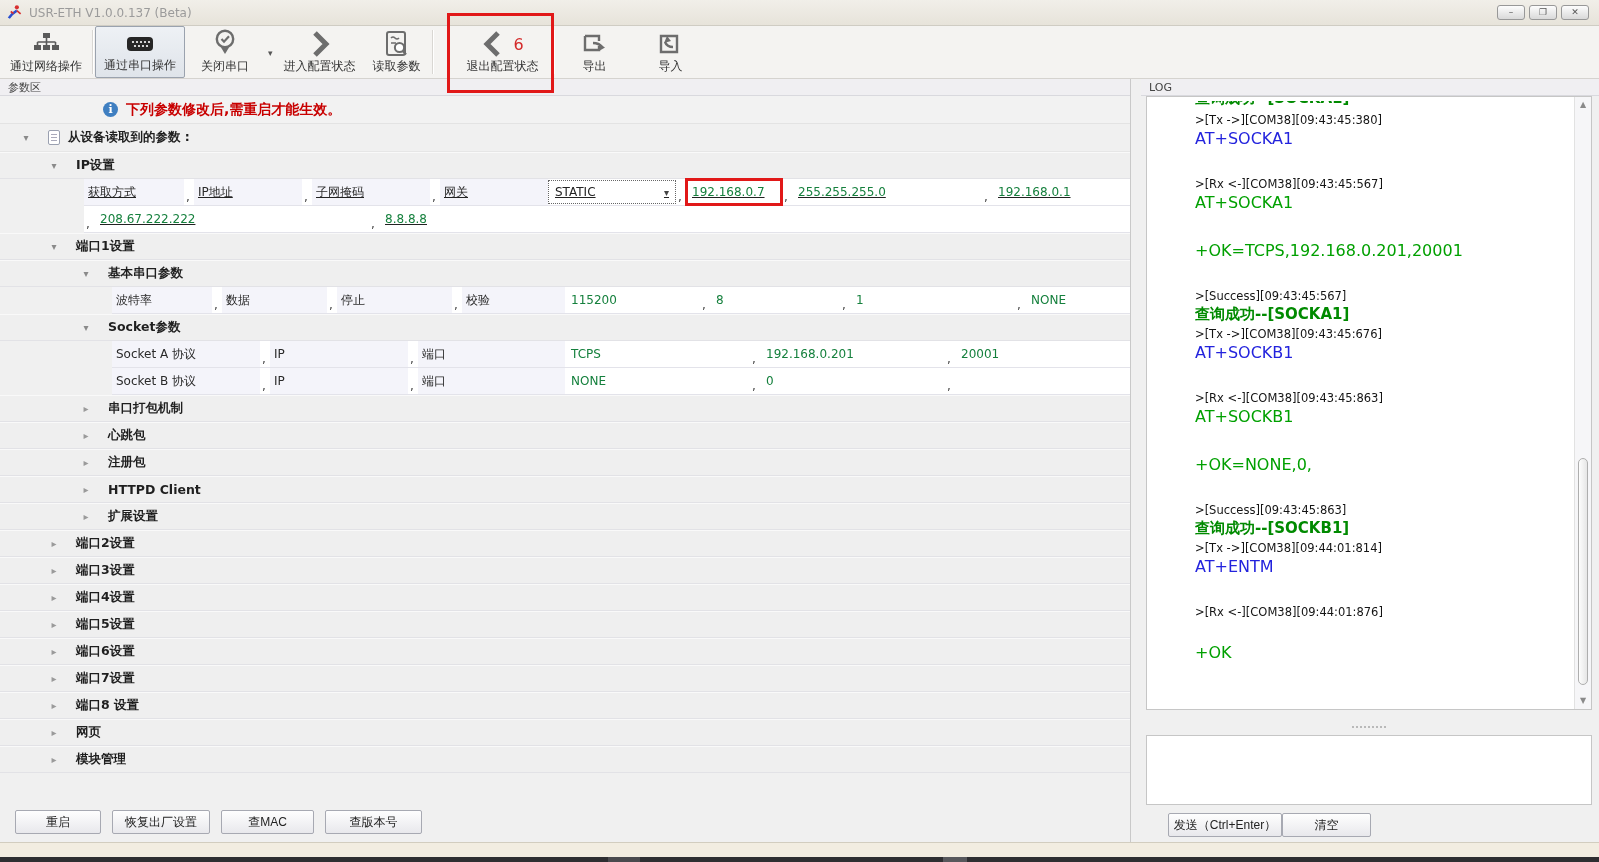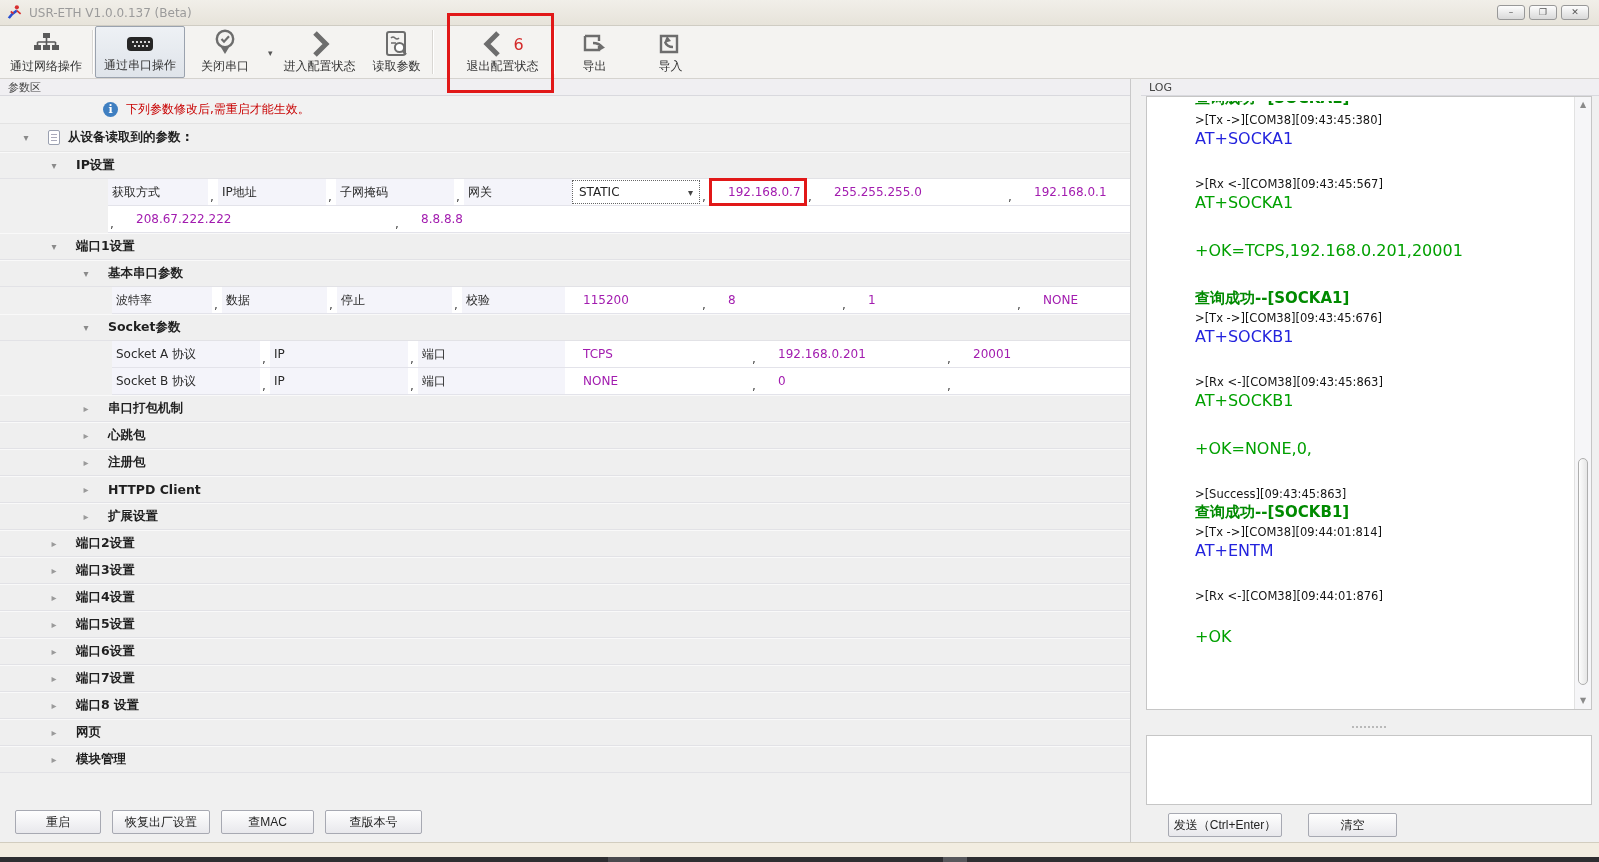--- a/index.html
+++ b/index.html
@@ -38,37 +38,37 @@
   .band-right{left:1141px;right:0;}
   .v-splitter{position:absolute;left:1130px;top:79px;width:11px;bottom:20px;background:#f0f0f0;
     border-left:1px solid #c9c9c9;}
   
   .param-area{position:absolute;left:0;top:96px;width:1130px;height:712px;background:#f0f0f0;
     border-right:0;}
   .notice-row{height:28px;display:flex;align-items:center;padding-left:103px;background:#f2f2f2;
     border-bottom:1px solid #e3e3e3;}
   .info-icon{width:15px;height:15px;border-radius:50%;background:#3f7fc1;color:#fff;font-size:11px;
     font-weight:bold;text-align:center;line-height:15px;margin-right:8px;font-family:"DejaVu Serif",serif;}
-  .notice-text{color:#c80000;font-weight:normal;font-size:12px;}
+  .notice-text{color:#c80000;font-weight:bold;font-size:14px;}
   .root-row{height:28px;display:flex;align-items:center;border-bottom:1px solid #e6e6e6;}
   .doc-icon{width:12px;height:15px;border:1px solid #9aa0b0;border-radius:2px;background:#fff;margin:0 8px 0 0;
     position:relative;}
   .doc-icon::before{content:"";position:absolute;left:2px;top:3px;right:2px;height:1px;background:#aab;box-shadow:0 3px 0 #aab,0 6px 0 #aab;}
   .tree-row{height:27px;display:flex;align-items:center;border-top:1px solid #f9f9f9;
     border-bottom:1px solid #e2e2e6;background:#efefef;}
   .tree-title{font-weight:bold;font-size:12.5px;color:#1f1f1f;}
   .arrow{width:12px;text-align:center;color:#8a8a8a;font-size:10px;margin-right:16px;}
   .arrow.collapsed{color:#9a9a9a;}
   .ind0{padding-left:20px;} .ind1{padding-left:48px;} .ind2{padding-left:80px;}
   
   .prow{height:27px;display:flex;align-items:stretch;background:#fff;border-bottom:1px solid #e3e3ea;}
-  .prow.m96{margin-left:108px;} .prow.m112{margin-left:112px;}
+  .prow.m96{margin-left:84px;text-decoration:underline;} .prow.m112{margin-left:112px;}
   .pcell{display:flex;align-items:center;font-size:12px;color:#2a2a2a;overflow:hidden;white-space:nowrap;}
   .lbl{background:#f4f4fa;padding-left:4px;}
-  .val{padding-left:18px;color:#a21caf;}
+  .val{padding-left:6px;color:#15803d;}
   .comma{width:10px;position:relative;}
   .comma::after{content:",";position:absolute;left:2px;bottom:1px;color:#444;}
   .dd{width:128px;margin:1px 0;border:1px dotted #666;background:#fff;display:flex;
     align-items:center;justify-content:space-between;padding:0 6px;}
   .dd .caret-down::after{font-size:10px;color:#444;}
   .cell-red{outline:3px solid #e11818;outline-offset:-2px;z-index:5;}
   
   .param-buttons{position:absolute;left:15px;top:810px;display:flex;gap:11px;}
   .btn{height:24px;background:linear-gradient(#fefefe,#e8e8ec);border:1px solid #a7a9b2;
     border-radius:2px;font-size:12px;color:#222;display:flex;align-items:center;justify-content:center;}
@@ -87,21 +87,21 @@
   
   .log-scroll{position:absolute;right:0;top:0;width:17px;bottom:0;background:#f6f6f8;border-left:1px solid #e2e2e2;}
   .sc-arrow{position:absolute;left:0;width:100%;height:16px;color:#8a8a8a;font-size:8px;text-align:center;line-height:16px;}
   .sc-up{top:0;} .sc-dn{bottom:0;}
   .sc-thumb{position:absolute;left:3px;width:10px;top:59%;height:37%;border:1px solid #aeaeae;
     border-radius:6px;background:linear-gradient(90deg,#fdfdfd,#e6e6e6);}
   .log-splitter{position:absolute;left:5px;right:7px;top:626px;height:12px;display:flex;align-items:center;justify-content:center;}
   .split-dots{width:34px;height:4px;border-top:2px dotted #b9b9b9;}
   .log-input{position:absolute;left:5px;right:7px;top:639px;height:70px;background:#fff;
     border:1px solid #c6c6c6;resize:none;font-family:inherit;}
-  .log-buttons{position:absolute;left:27px;top:717px;display:flex;gap:26px;}
+  .log-buttons{position:absolute;left:27px;top:717px;display:flex;gap:0;}
   
   .anno{position:absolute;border:3px solid #e11818;z-index:50;pointer-events:none;}
   .anno-toolbar{left:447px;top:13px;width:107px;height:80px;}
   
   .strip-beige{position:absolute;left:0;right:0;top:842px;height:15px;background:#f2ede1;border-top:1px solid #d2cdbf;}
   .strip-dark{position:absolute;left:0;right:0;top:857px;height:5px;
     background:linear-gradient(90deg,#2e2e31 0 38%,#4a4a4e 38% 40%,#2e2e31 40% 59%,#58585c 59% 60.5%,#2e2e31 60.5% 100%);}
   svg{display:block;}
 </style>
 </head>
@@ -393,20 +393,21 @@
   <div class="log-view">
     <div class="log-text">
       <div class="l-clip">
           <span>查询成功--[SOCKA1]</span>
         </div>
       <div class="l-meta">&gt;[Tx -&gt;][COM38][09:43:45:380]</div>
       <div class="l-tx">AT+SOCKA1</div>
       <div class="l-meta">&gt;[Rx &lt;-][COM38][09:43:45:567]</div>
       <div class="l-rx">AT+SOCKA1</div>
       <div class="l-rx">+OK=TCPS,192.168.0.201,20001</div>
+      <div class="l-meta">&gt;[Success][09:43:45:567]</div>
       <div class="l-success">查询成功--[SOCKA1]</div>
       <div class="l-meta">&gt;[Tx -&gt;][COM38][09:43:45:676]</div>
       <div class="l-tx">AT+SOCKB1</div>
       <div class="l-meta">&gt;[Rx &lt;-][COM38][09:43:45:863]</div>
       <div class="l-rx">AT+SOCKB1</div>
       <div class="l-rx">+OK=NONE,0,</div>
       <div class="l-meta">&gt;[Success][09:43:45:863]</div>
       <div class="l-success">查询成功--[SOCKB1]</div>
       <div class="l-meta">&gt;[Tx -&gt;][COM38][09:44:01:814]</div>
       <div class="l-tx">AT+ENTM</div>

